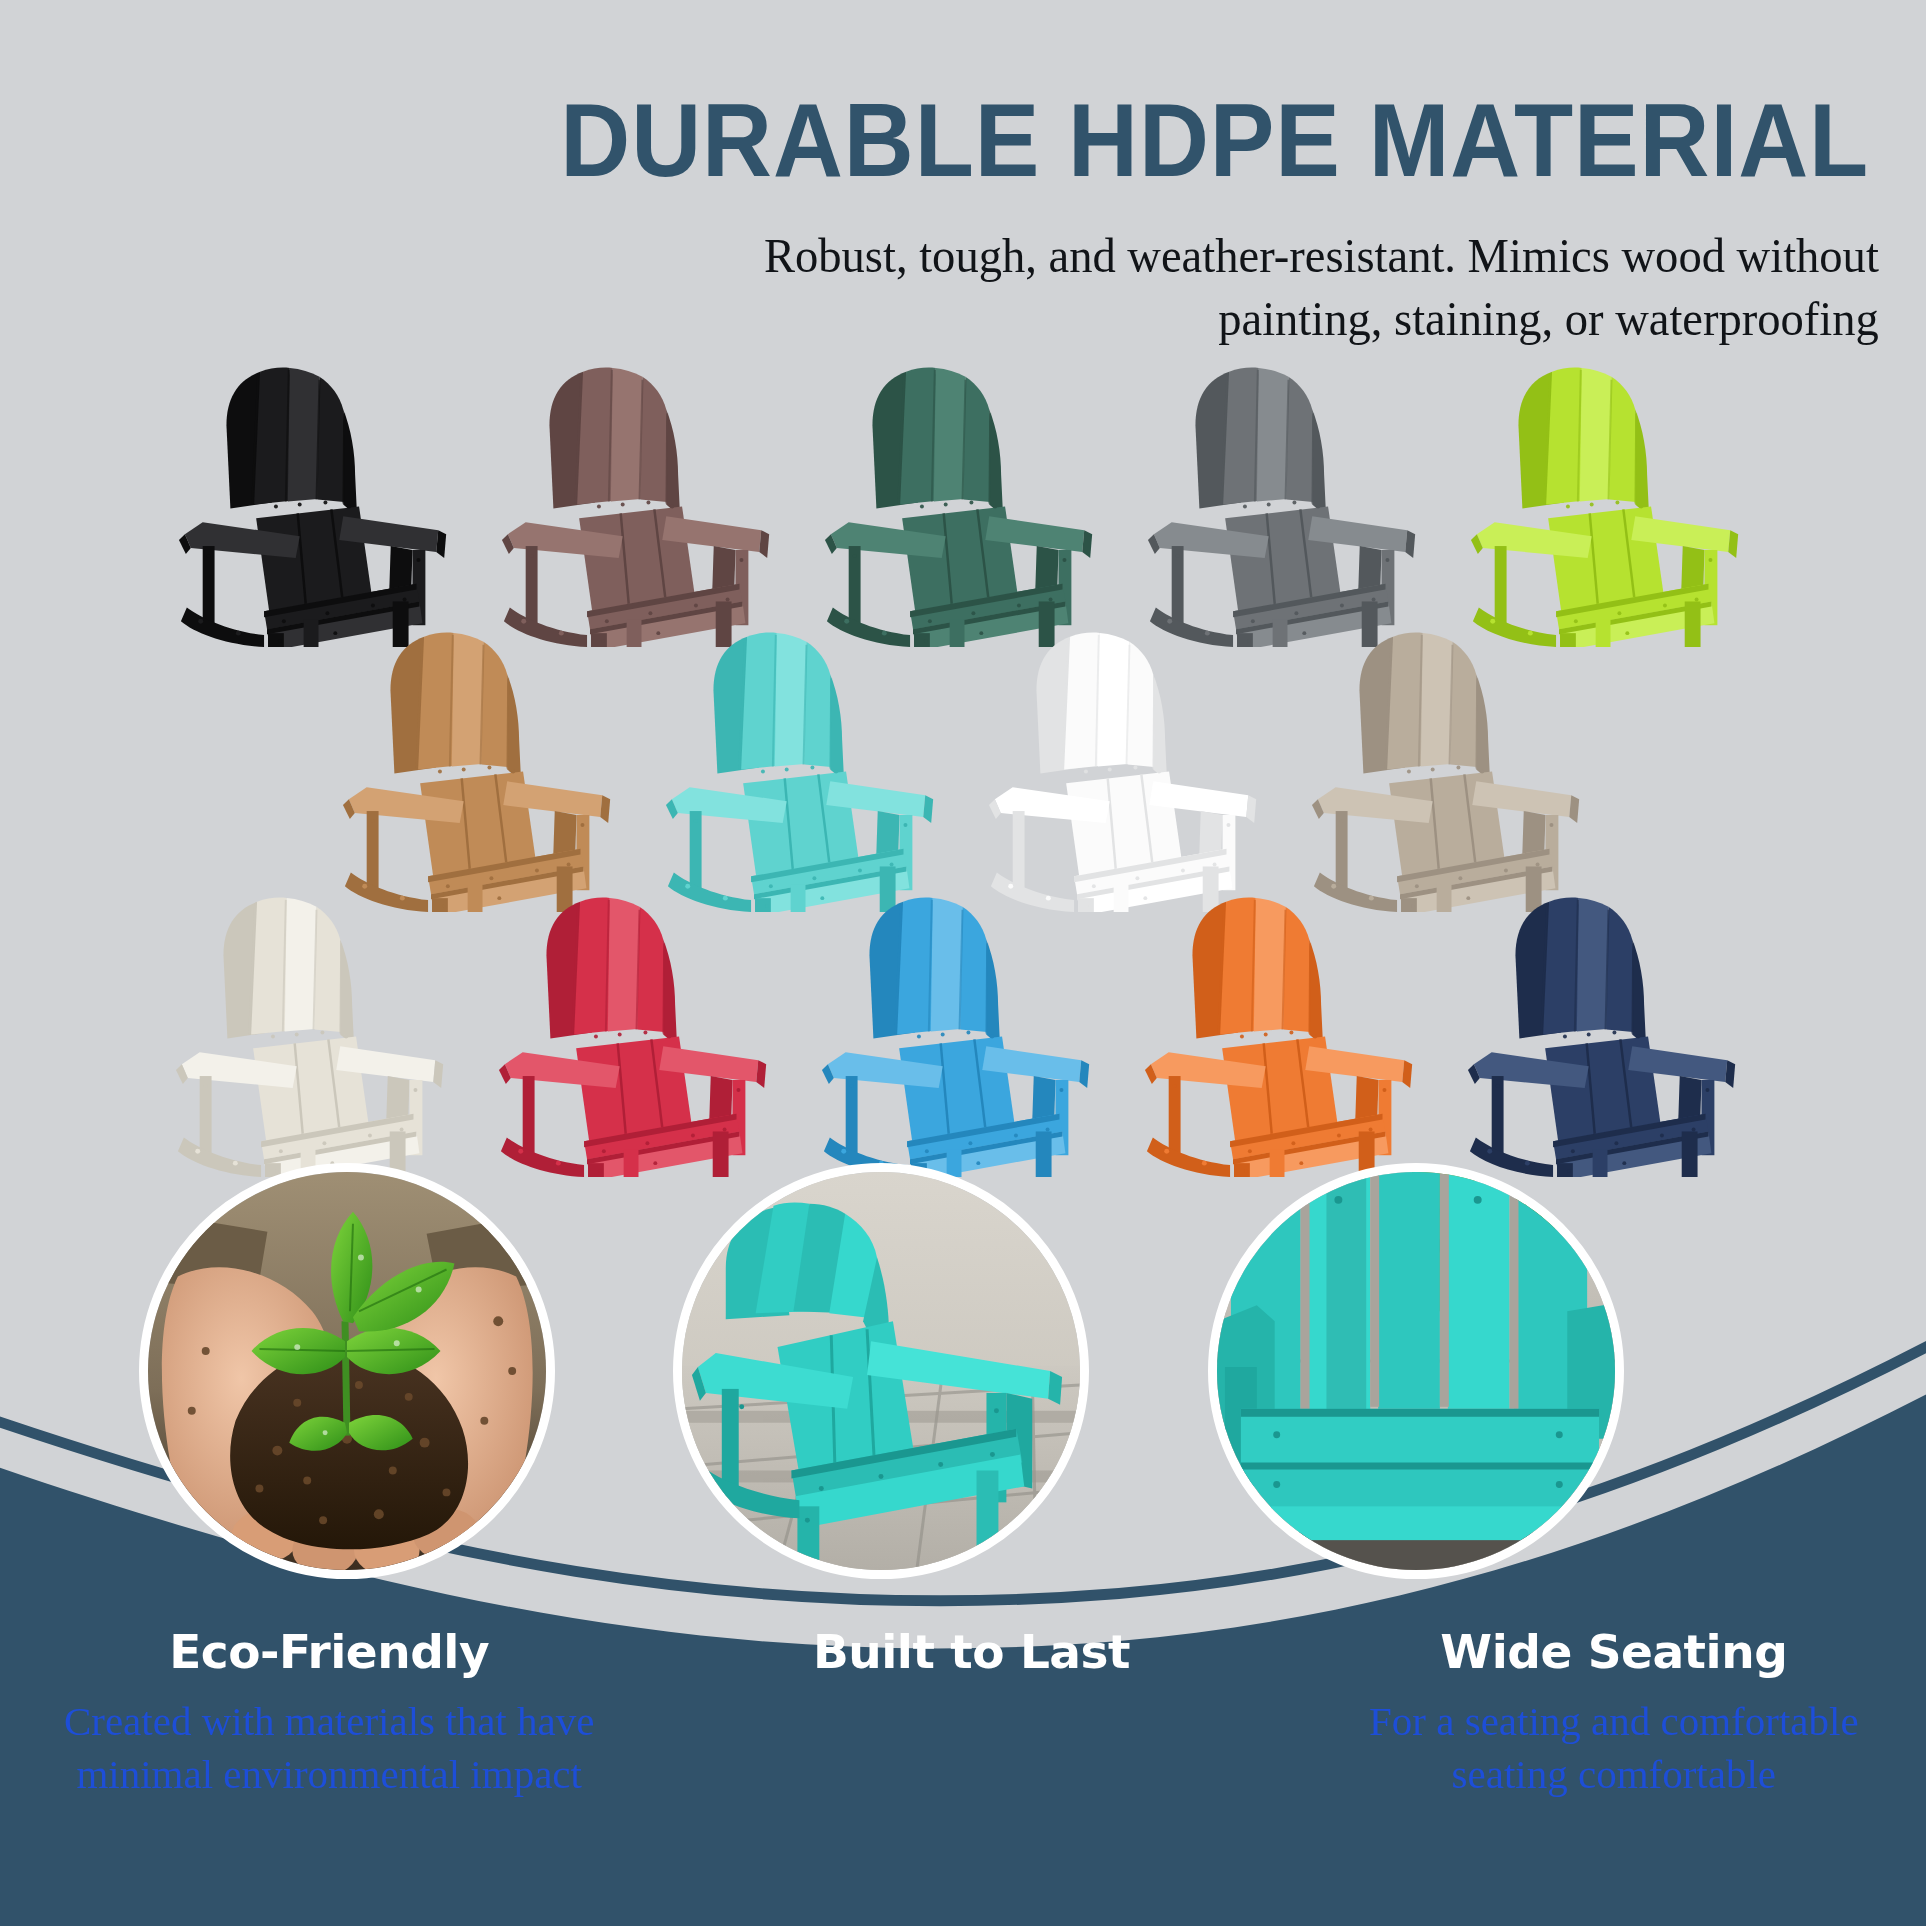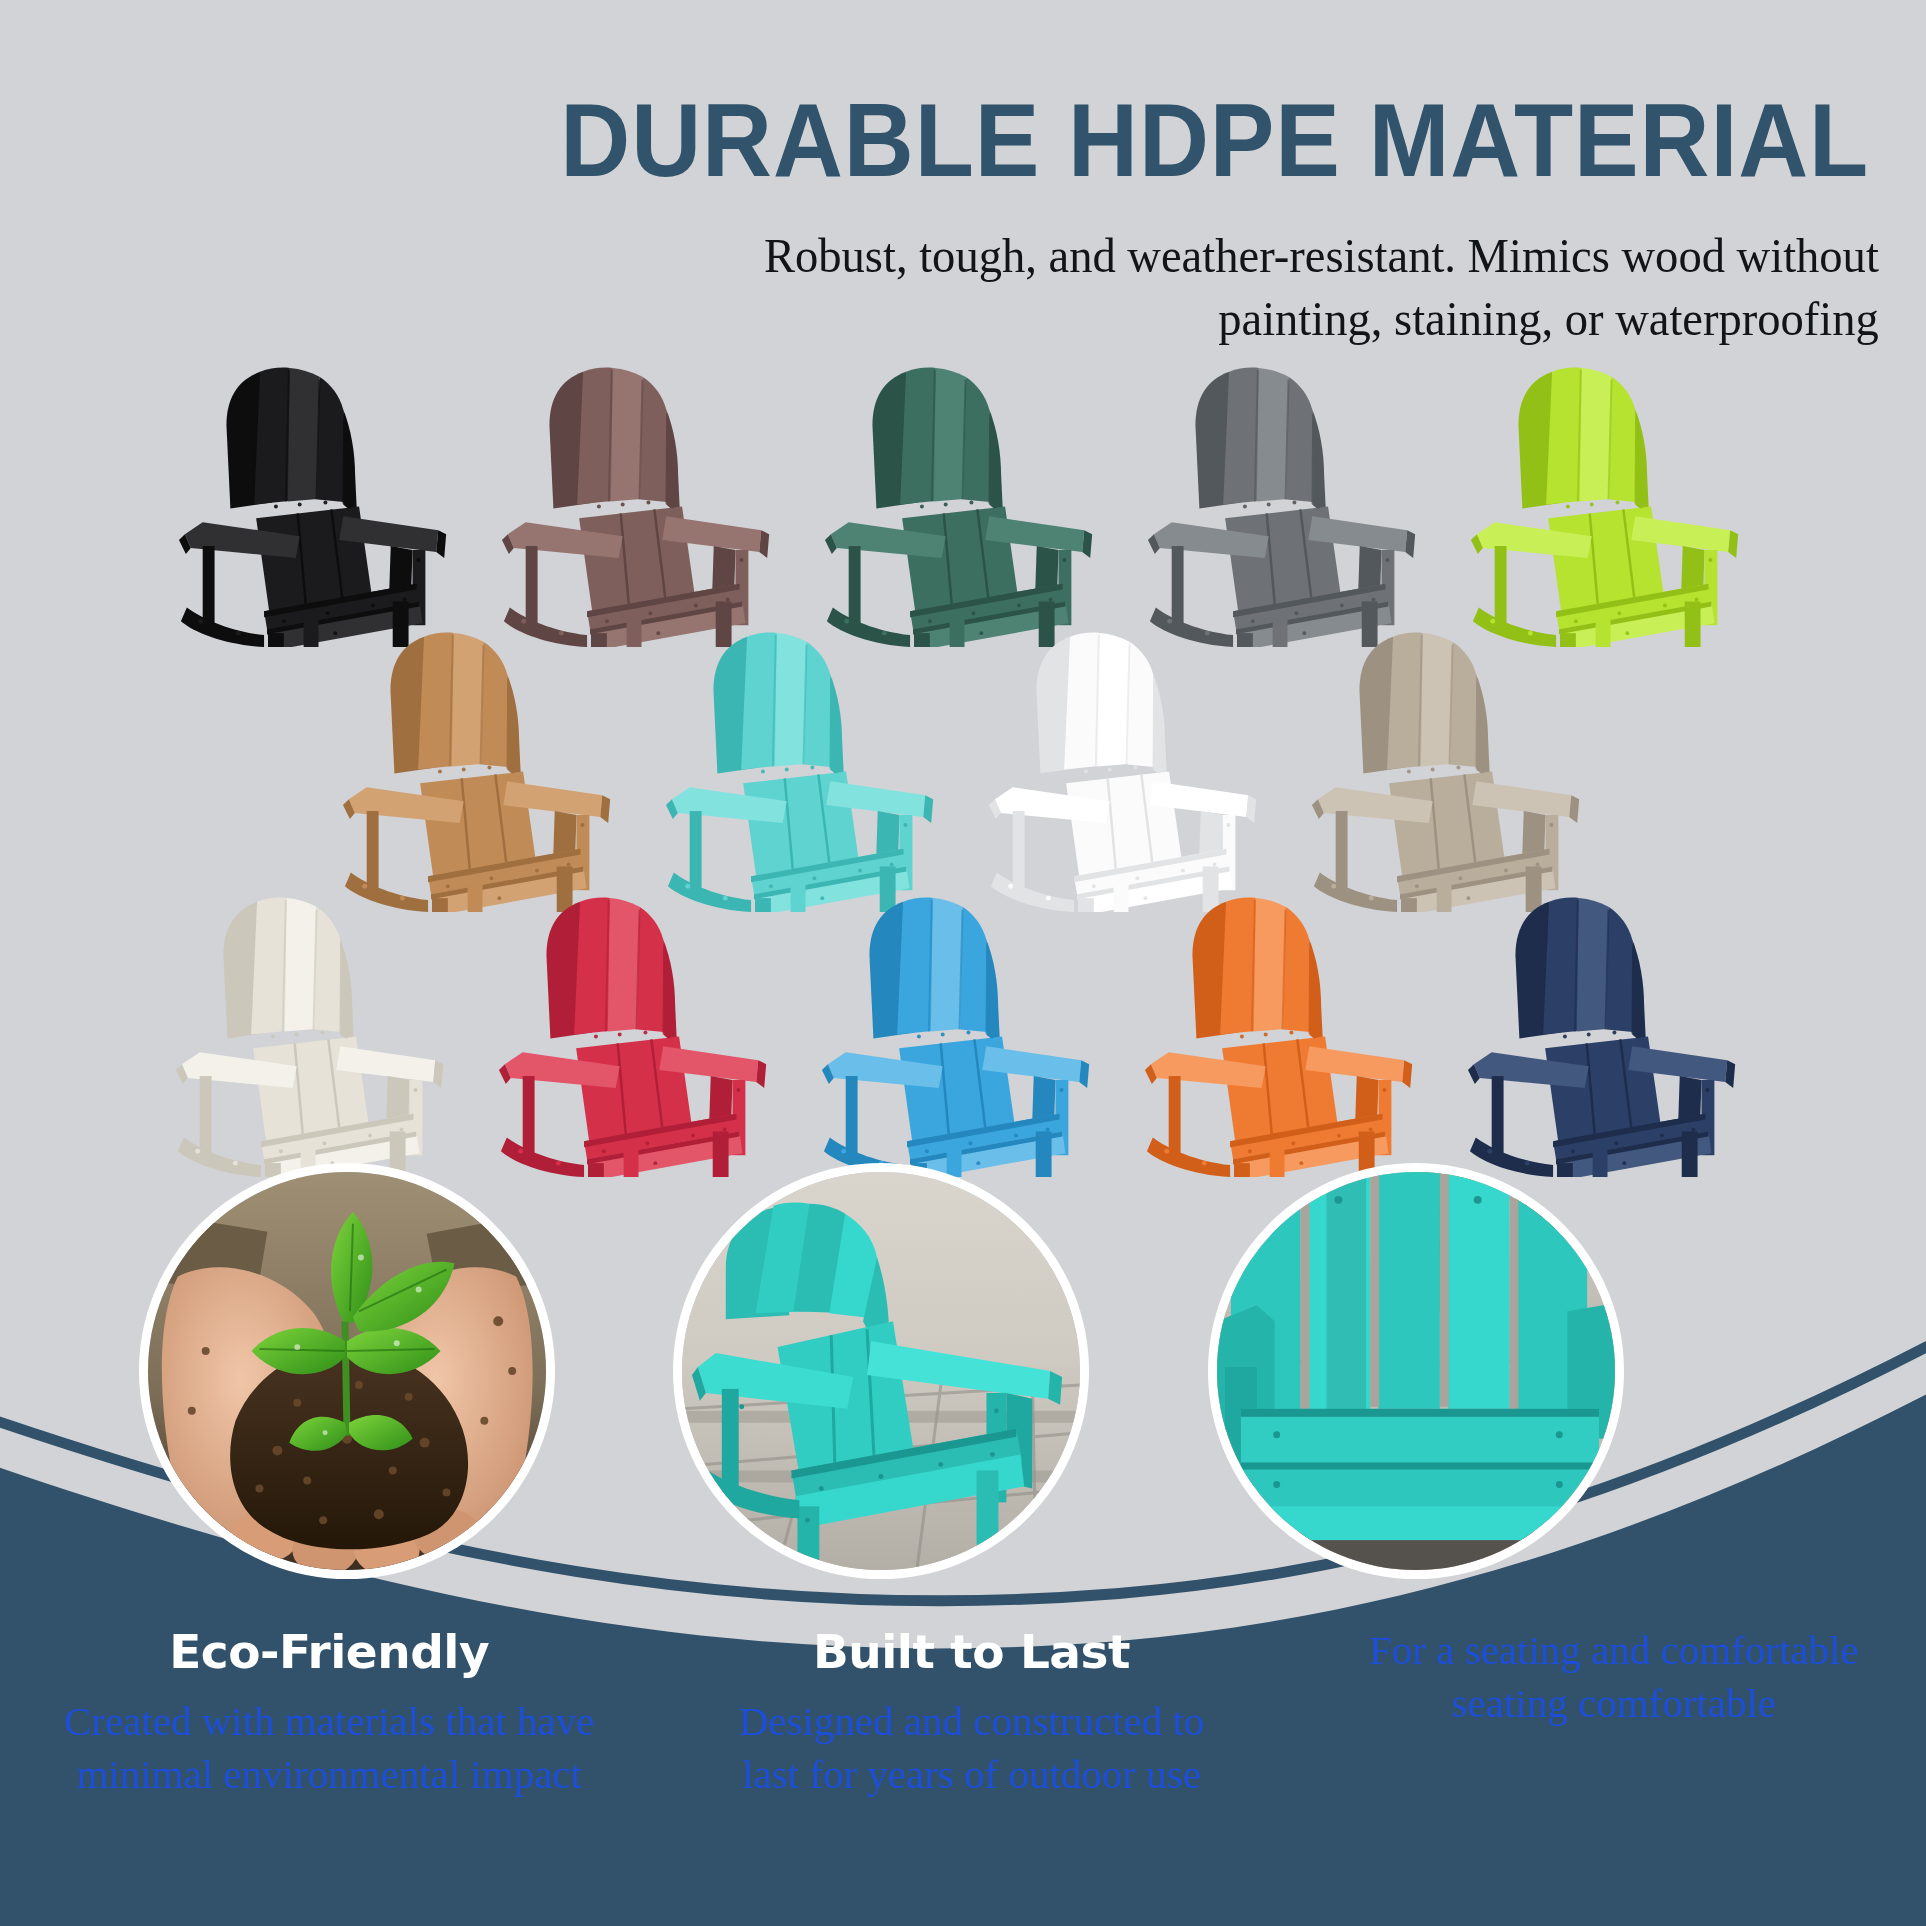--- a/index.html
+++ b/index.html
@@ -1353,26 +1353,23 @@
   <div class="caps">
     <div class="cap">
       <h3>Eco-Friendly</h3>
       <p>
         <span class="ln">Created with materials that have</span>
         <span class="ln">minimal environmental impact</span>
       </p>
     </div>
     <div class="cap">
       <h3>Built to Last</h3>
-      <p>
-        <span class="ln">Designed and constructed to</span>
-        <span class="ln">last for years of outdoor use</span>
-      </p>
     </div>
     <div class="cap">
+      <h3>Wide Seating</h3>
       <p>
         <span class="ln">For a seating and comfortable</span>
         <span class="ln">seating comfortable</span>
       </p>
     </div>
   </div>
 
 </div>
 
 

